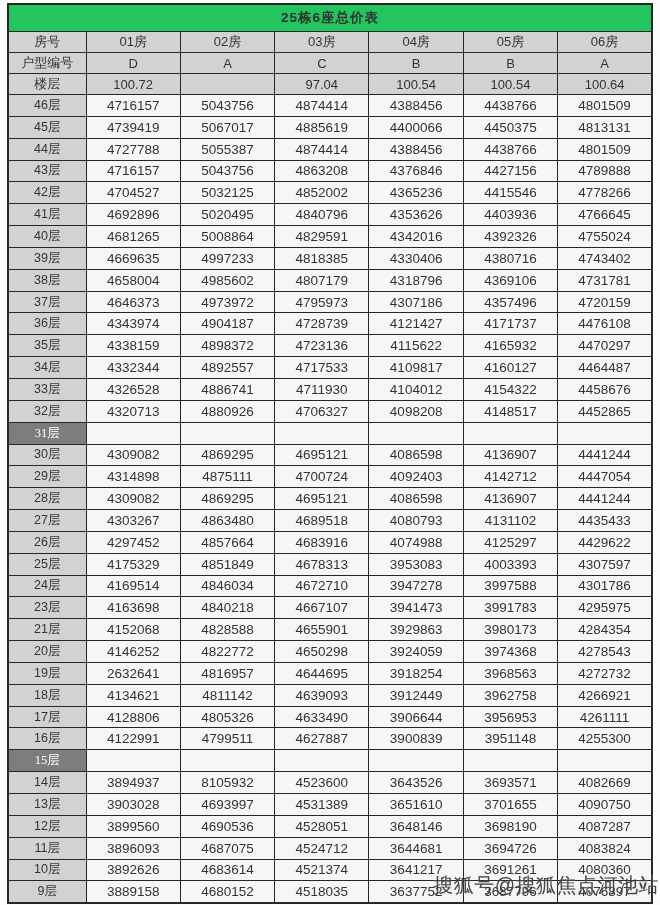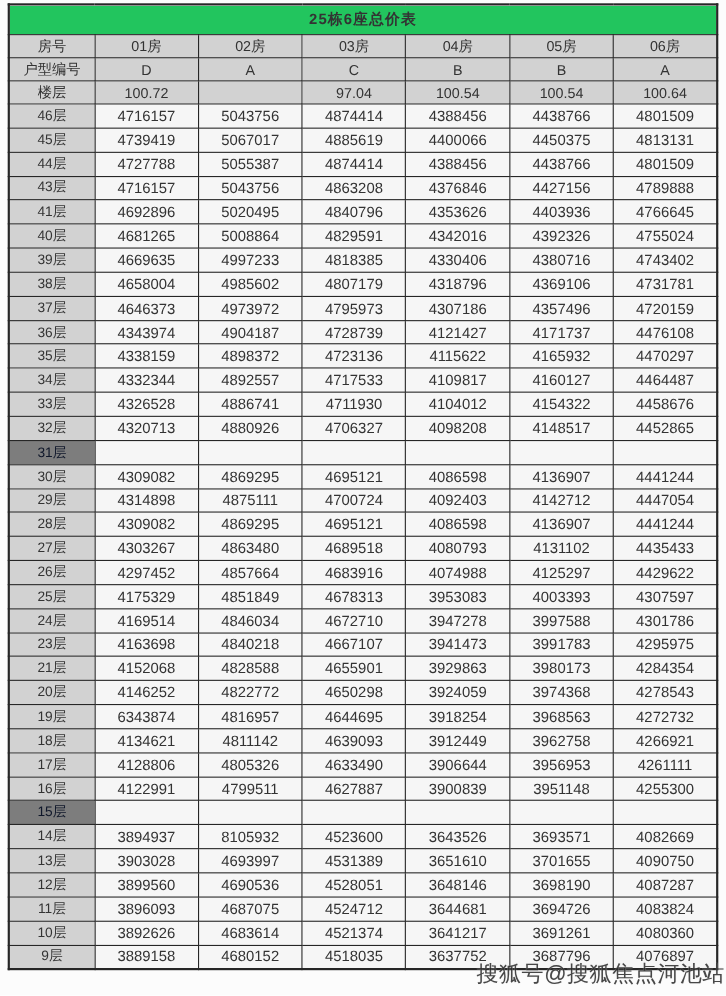--- a/index.html
+++ b/index.html
@@ -43,21 +43,22 @@
   tbody td{
     height:20.85px;
     background:var(--cell-bg,#f6f6f6);
   }
   tbody td.label{
     background:var(--header-bg,#d2d2d2);
     font-size:12.5px;
   }
   tbody td.label.dark{
     background:var(--dark-bg,#7d7d7d);
-    color:#0f172a;
+    color:#ffffff;
+    font-family:Liberation Serif, serif;
   }
   .watermark{
     position:absolute;
     top:872px;
     right:1px;
     font-size:20px;
     font-weight:normal;
     color:var(--wm,#2f2f2f);
     opacity:0.88;
     letter-spacing:0.5px;
@@ -141,20 +142,29 @@
         <tr>
           <td class="label">43层</td>
           <td>4716157</td>
           <td>5043756</td>
           <td>4863208</td>
           <td>4376846</td>
           <td>4427156</td>
           <td>4789888</td>
         </tr>
         <tr>
+          <td class="label">42层</td>
+          <td>4704527</td>
+          <td>5032125</td>
+          <td>4852002</td>
+          <td>4365236</td>
+          <td>4415546</td>
+          <td>4778266</td>
+        </tr>
+        <tr>
           <td class="label">41层</td>
           <td>4692896</td>
           <td>5020495</td>
           <td>4840796</td>
           <td>4353626</td>
           <td>4403936</td>
           <td>4766645</td>
         </tr>
         <tr>
           <td class="label">40层</td>
@@ -331,21 +341,21 @@
           <td class="label">20层</td>
           <td>4146252</td>
           <td>4822772</td>
           <td>4650298</td>
           <td>3924059</td>
           <td>3974368</td>
           <td>4278543</td>
         </tr>
         <tr>
           <td class="label">19层</td>
-          <td>6343874</td>
+          <td>2632641</td>
           <td>4816957</td>
           <td>4644695</td>
           <td>3918254</td>
           <td>3968563</td>
           <td>4272732</td>
         </tr>
         <tr>
           <td class="label">18层</td>
           <td>4134621</td>
           <td>4811142</td>

